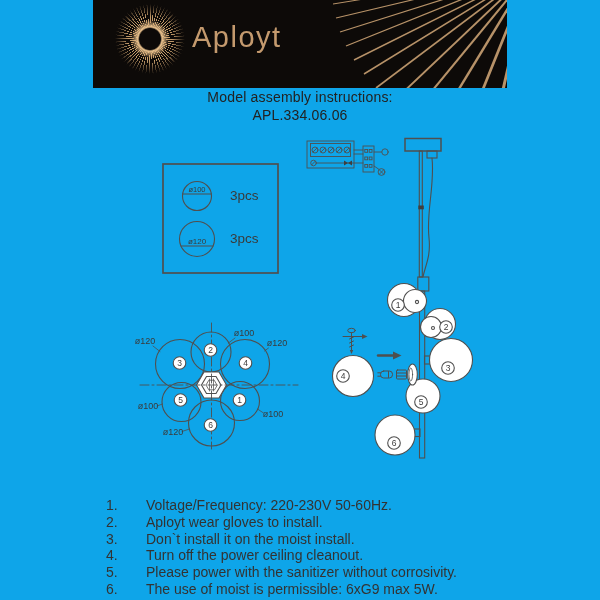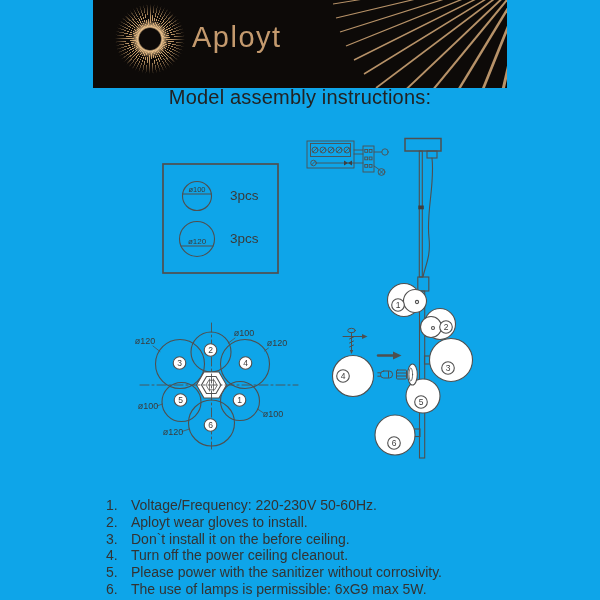--- a/index.html
+++ b/index.html
@@ -21,33 +21,33 @@
       radial-gradient(circle at 50% 50%, rgba(13,10,8,0) 0 22px, rgba(13,10,8,0.55) 29px, #0d0a08 35px),
       repeating-conic-gradient(from 0deg at 50% 50%, rgba(205,163,112,0.95) 0deg 1.8deg, rgba(13,10,8,0) 1.8deg 6deg);
   }
   .brand {
     position:absolute; left:99px; top:21px; font-size:29px; font-weight:400;
     letter-spacing:1.5px; color:#c49a6e;
   }
   
   .title {
     position:absolute; left:93px; top:89px; width:414px; text-align:center;
-    font-size:20px; line-height:17.5px; color:#222; letter-spacing:0.2px;
+    font-size:14px; line-height:17.5px; color:#222; letter-spacing:0.2px;
   }
   
   .art { position:absolute; left:0; top:0; }
   .art text { font-family:"Liberation Sans", sans-serif; stroke:none; fill:#3a3a3a; }
   
   .instructions {
     position:absolute; left:106px; top:497px; width:404px;
     font-size:14px; line-height:16.8px; color:#333;
   }
   .inst-row { display:flex; }
   .inst-num { flex:0 0 25px; width:25px; }
-  .inst-text { flex:1; }
+  .inst-text { flex:1;margin-left:15px; }
 </style>
 </head>
 <body>
 
 <div class="page">
 
   <div class="banner">
     <div class="sunburst"></div>
     <svg class="banner-rays" viewBox="0 0 414 88">
       <g stroke="#c19a6e" stroke-opacity="0.95" fill="none">
@@ -63,20 +63,21 @@
         <line x1="437" y1="-28" x2="352" y2="112" stroke-width="2.4"></line>
         <line x1="437" y1="-28" x2="380" y2="114" stroke-width="2.7"></line>
         <line x1="437" y1="-28" x2="404" y2="116" stroke-width="3.0"></line>
       </g>
     </svg>
     <span class="brand">Aployt</span>
   </div>
 
   <div class="title">
     <div>Model assembly instructions:</div>
+    <div>APL.334.06.06</div>
   </div>
 
   <svg class="art" width="600" height="600" viewBox="0 0 600 600">
     <g stroke="#4f4f4f" fill="none" stroke-width="1.1" stroke-linecap="round">
 
       <g>
         <rect x="163" y="164" width="115" height="109" stroke-width="1.7"></rect>
 
         <g>
           <circle cx="197" cy="196" r="14.5"></circle>
@@ -263,29 +264,29 @@
     <div class="inst-row">
       <span class="inst-num">1.</span>
       <span class="inst-text">Voltage/Frequency: 220-230V 50-60Hz.</span>
     </div>
     <div class="inst-row">
       <span class="inst-num">2.</span>
       <span class="inst-text">Aployt wear gloves to install.</span>
     </div>
     <div class="inst-row">
       <span class="inst-num">3.</span>
-      <span class="inst-text">Don`t install it on the before ceiling.</span>
+      <span class="inst-text">Don`t install it on the moist install.</span>
     </div>
     <div class="inst-row">
       <span class="inst-num">4.</span>
       <span class="inst-text">Turn off the power ceiling cleanout.</span>
     </div>
     <div class="inst-row">
       <span class="inst-num">5.</span>
       <span class="inst-text">Please power with the sanitizer without corrosivity.</span>
     </div>
     <div class="inst-row">
       <span class="inst-num">6.</span>
-      <span class="inst-text">The use of lamps is permissible: 6xG9 max 5W.</span>
+      <span class="inst-text">The use of moist is permissible: 6xG9 max 5W.</span>
     </div>
   </div>
 
 </div>
 
 </body></html>

